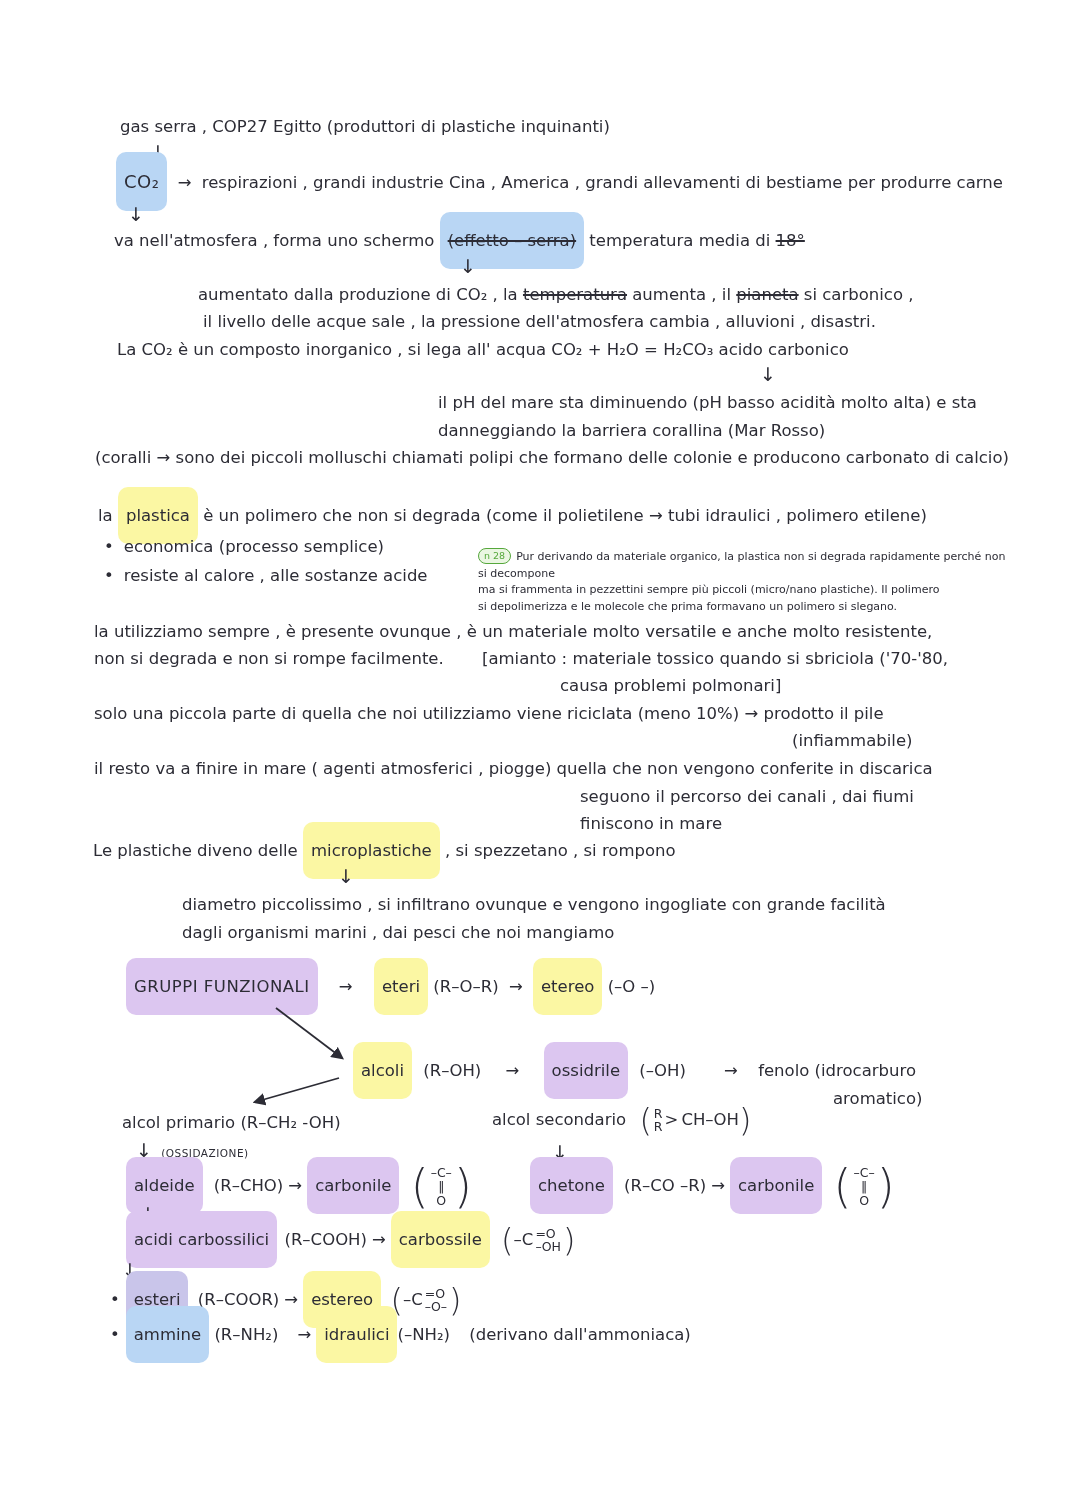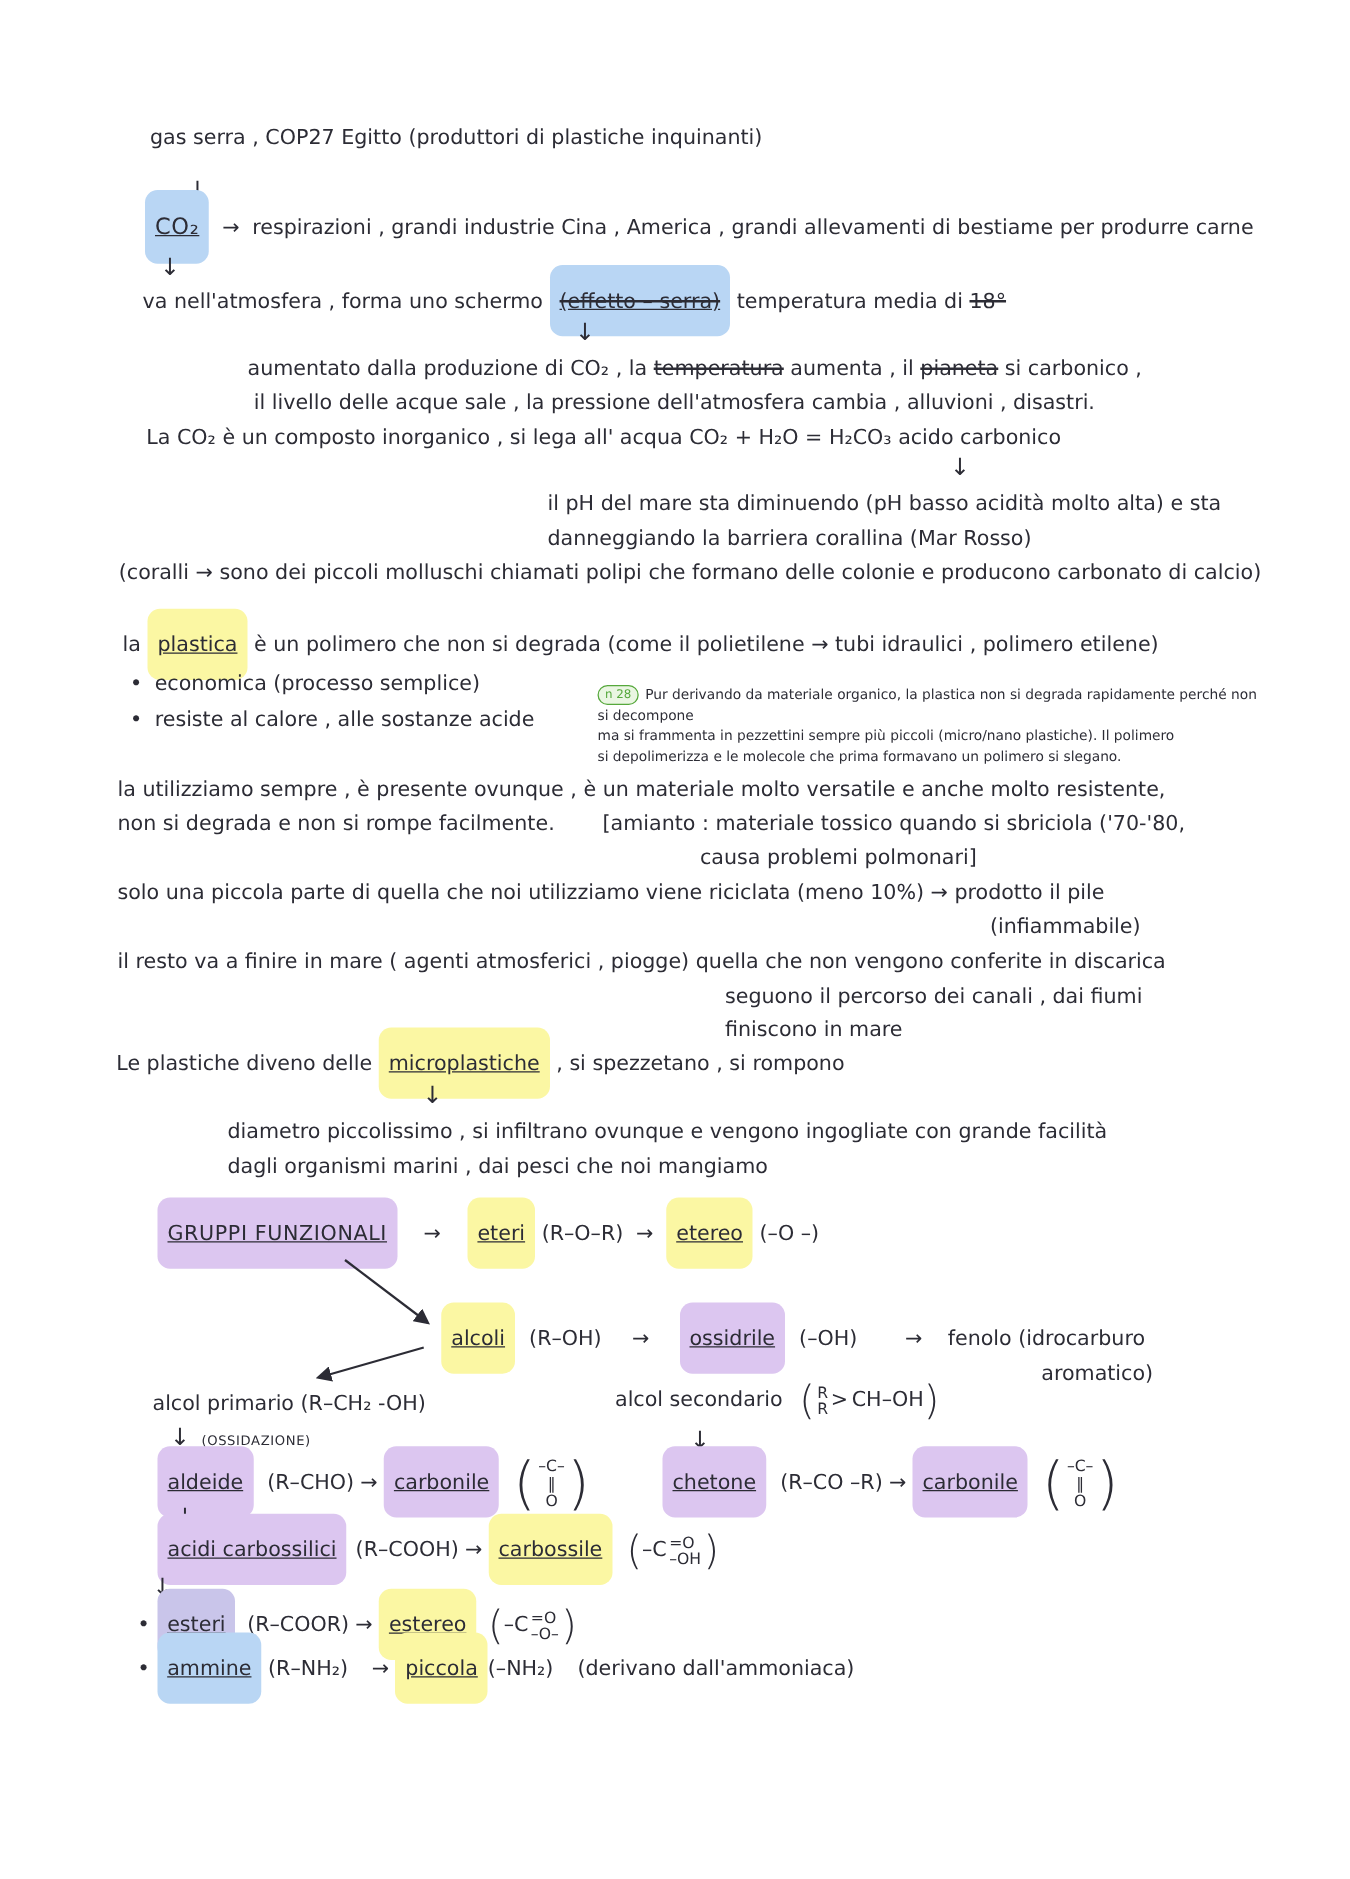--- a/index.html
+++ b/index.html
@@ -1,19 +1,19 @@
 <!DOCTYPE html>
 <html style="--ink: #2c2c35; --hl_blue: #b9d6f4; --hl_yellow: #fbf7a3; --hl_purple: #dcc6f0; --hl_lav: #c9c5ea; --note_green: #56a83c; --paper: #ffffff;"><head>
 <meta charset="utf-8">
 <style>
   html,body{margin:0;padding:0;background:#ececec;}
   .page{position:relative;width:1080px;height:1503px;background:var(--paper,#ffffff);
         font-family:"DejaVu Sans",sans-serif;color:var(--ink,#2c2c35);overflow:hidden;}
   .line{position:absolute;white-space:nowrap;font-size:16.5px;line-height:1.3;}
-  .hl{padding:19px 8px;border-radius:10px;text-decoration:underline;}
+  .hl{padding:19px 8px;border-radius:10px;}
   .hl-blue{background:var(--hl_blue,#b9d6f4);}
   .hl-yellow{background:var(--hl_yellow,#fbf7a3);}
   .hl-purple{background:var(--hl_purple,#dcc6f0);}
   .hl-lav{background:var(--hl_lav,#c9c5ea);}
   .strike{text-decoration:line-through;text-decoration-thickness:1.5px;}
   .down{font-size:19px;}
   .rarr{padding:0 5px;display:inline-block;}
   .gap1{margin-left:14px;}
   .gap2{margin-left:28px;}
   .note{position:absolute;width:530px;white-space:normal;font-size:11px;line-height:1.5;}
@@ -26,21 +26,21 @@
   .paren3{font-size:46px;font-weight:200;vertical-align:middle;line-height:0.9;}
   .small{font-size:10.5px;}
   .b{letter-spacing:0.5px;}
   svg.arrow-svg{position:absolute;overflow:visible;}
 </style>
 </head>
 <body>
 
 <div class="page">
 
-  <div class="line" style="left:120px;top:99px">gas serra , COP27 Egitto (produttori di plastiche  inquinanti)</div>
+  <div class="line" style="left:120px;top:116px">gas serra , COP27 Egitto (produttori di plastiche  inquinanti)</div>
   <div class="line down" style="left:150px;top:140px">↓</div>
 
   <div class="line" style="left:116px;top:170px">
     <span class="hl hl-blue b" style="font-size:18px">CO₂</span>
     <span class="rarr">→</span>
     <span>respirazioni , grandi industrie Cina , America ,  grandi allevamenti  di bestiame  per produrre  carne</span>
   </div>
   <div class="line down" style="left:128px;top:202px">↓</div>
 
   <div class="line" style="left:114px;top:230px">
@@ -185,17 +185,17 @@
     <span style="margin-right:6px">•</span><span class="hl hl-lav">esteri</span>
     <span style="margin-left:4px">(R–COOR)</span><span class="rarr">→</span><span class="hl hl-yellow">estereo</span>
     <span class="paren2" style="margin-left:4px">(</span><span>–C</span><span class="stack">
         <span>=O</span>
         <span>–O–</span>
       </span><span class="paren2">)</span>
   </div>
 
   <div class="line" style="left:110px;top:1324px">
     <span style="margin-right:6px">•</span><span class="hl hl-blue">ammine</span>
-    <span style="margin-left:0">(R–NH₂)</span><span class="rarr gap1">→</span><span class="hl hl-yellow">piccola</span><span>(–NH₂)</span>
+    <span style="margin-left:0">(R–NH₂)</span><span class="rarr gap1">→</span><span class="hl hl-yellow">idraulici</span><span>(–NH₂)</span>
     <span style="margin-left:14px">(derivano dall'ammoniaca)</span>
   </div>
 
 </div>
 
 </body></html>

